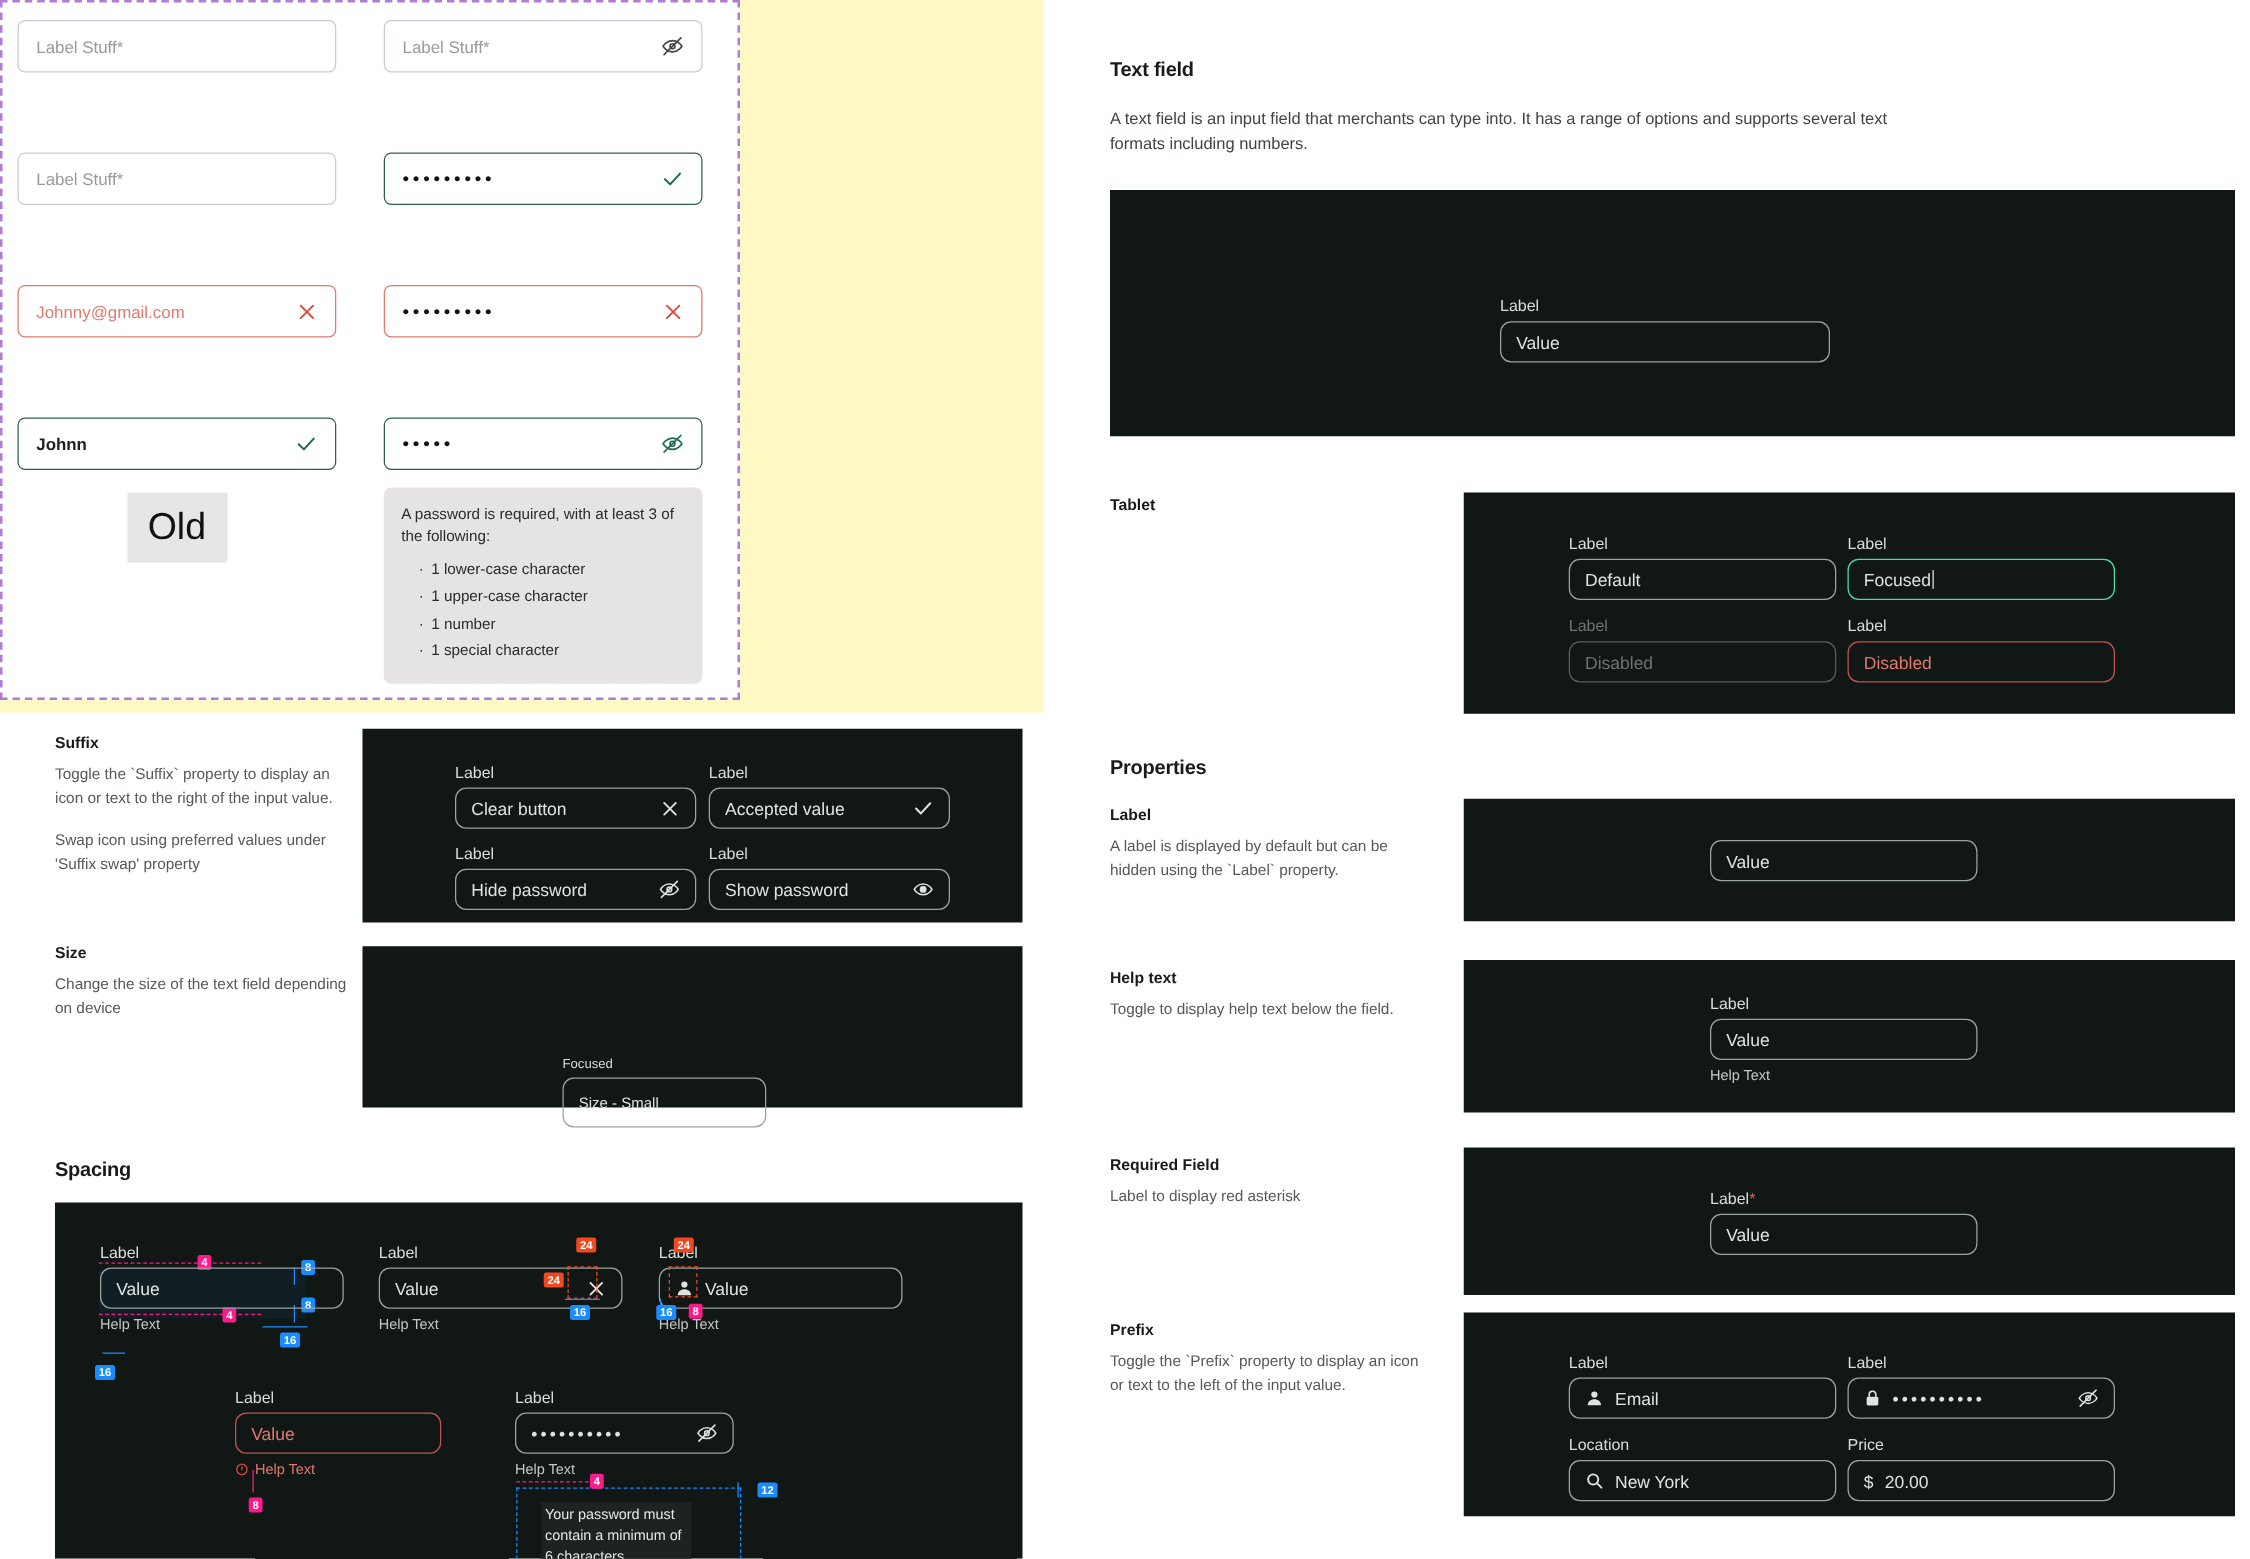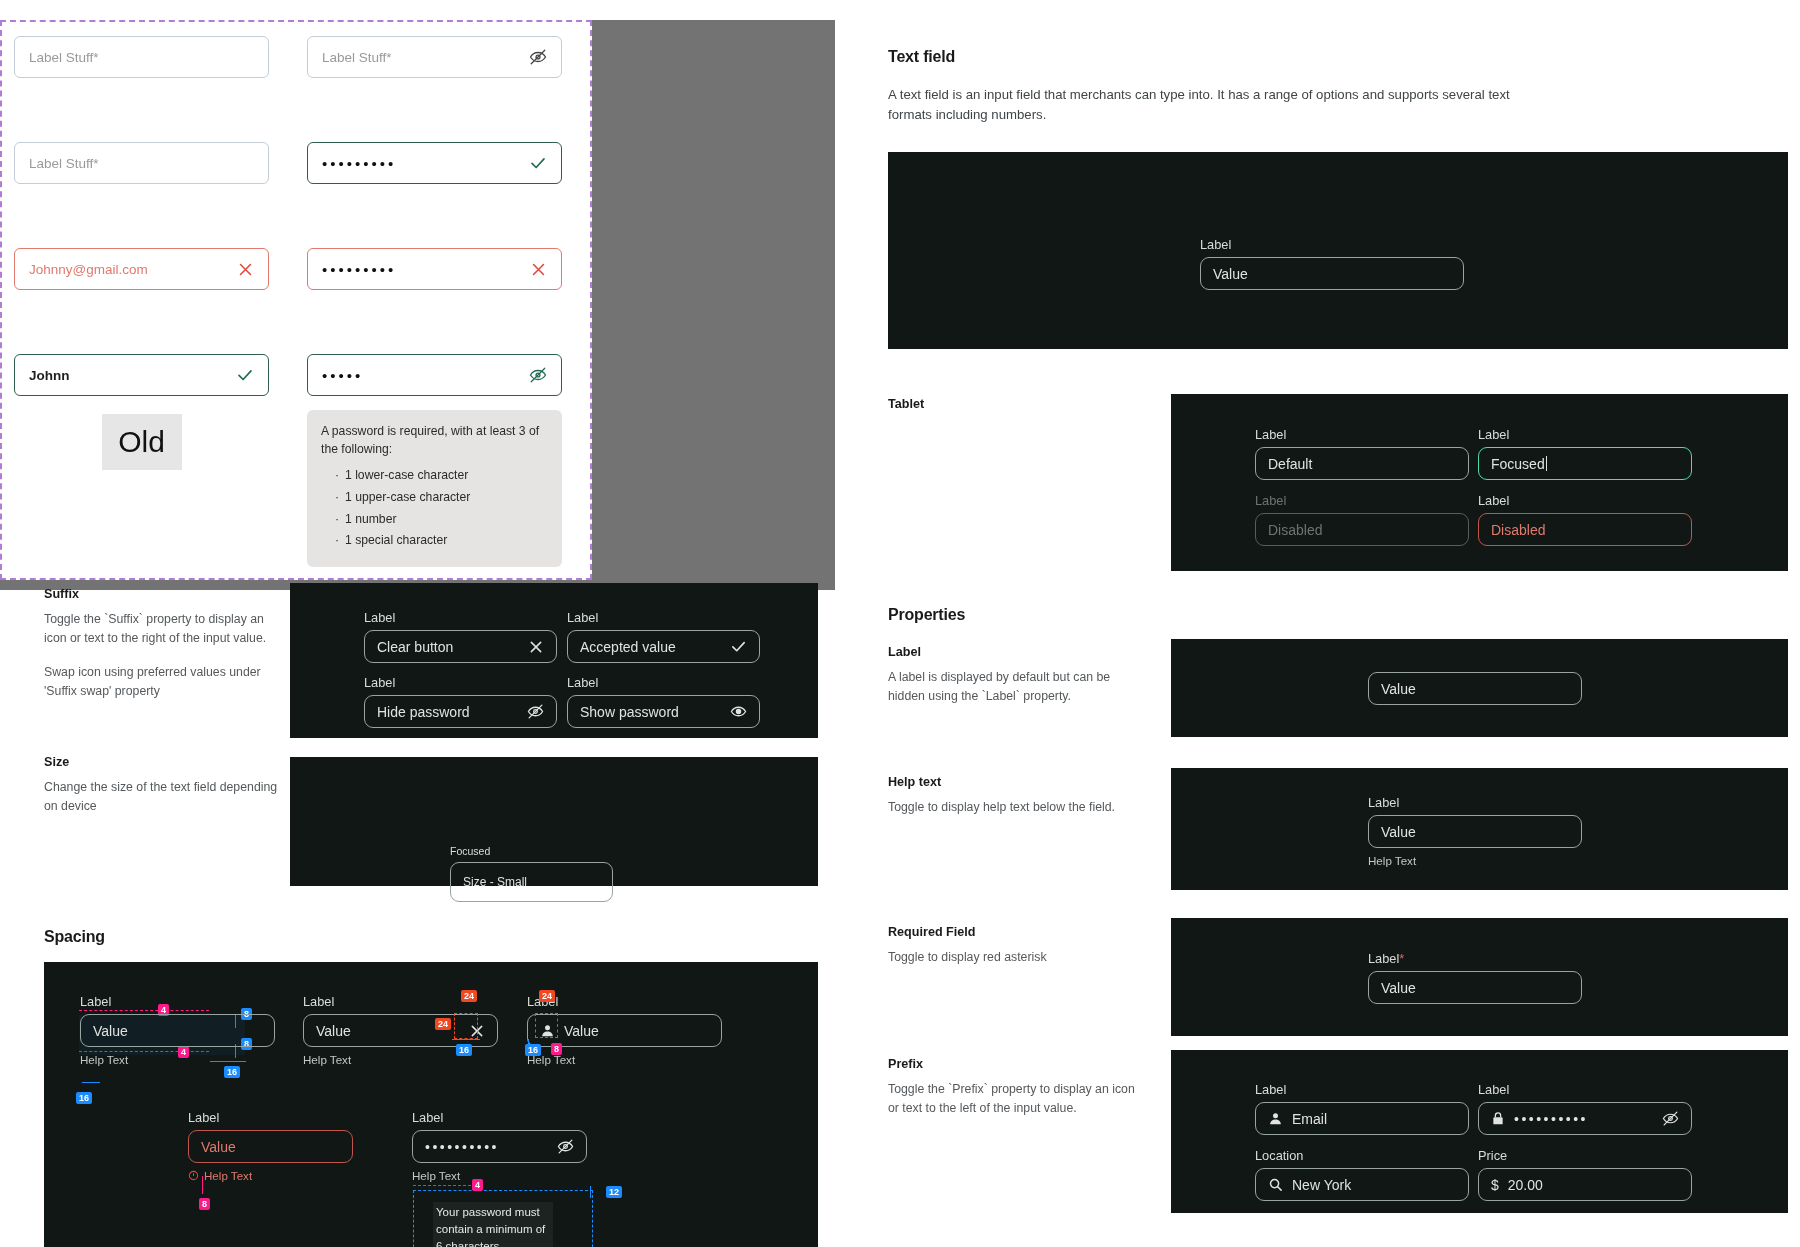--- a/index.html
+++ b/index.html
@@ -8,22 +8,21 @@
     background: #ffffff;
     font-family: "Liberation Sans", sans-serif;
     position: relative;
     overflow: hidden;
     color: #202223;
   }
 
   
   #legacy-panel {
     position: absolute; left: 0; top: 0; width: 835px; height: 570px;
-    background: #737373;
-    margin-top: 20px;
+    background: #fef9c3;
   }
   #legacy-card {
     position: absolute; left: 0; top: 0; width: 592px; height: 560px;
     background: #ffffff;
     border: 2px dashed #b07cd6;
     padding: 14px 12px;
   }
   .legacy-grid {
     display: grid;
     grid-template-columns: 255px 255px;
@@ -270,21 +269,21 @@
     <div class="dlabel">Label</div>
     <div class="dinput">
       <span>Value</span>
     </div>
     <div class="dhelp">Help Text</div>
   </div>
 </div>
 
 <div style="position:absolute;left:888px;top:925px;width:250px;">
   <div class="prop-name">Required Field</div>
-  <div class="prop-desc">Toggle to display red asterisk</div>
+  <div class="prop-desc">Label to display red asterisk</div>
 </div>
 <div class="dark-card" style="left:1171px;top:918px;width:617px;height:118px;">
   <div style="position:absolute;left:197px;top:33px;width:214px;">
     <div class="dlabel">
       <span>Label</span><span class="req">*</span>
     </div>
     <div class="dinput">
       <span>Value</span>
     </div>
   </div>

